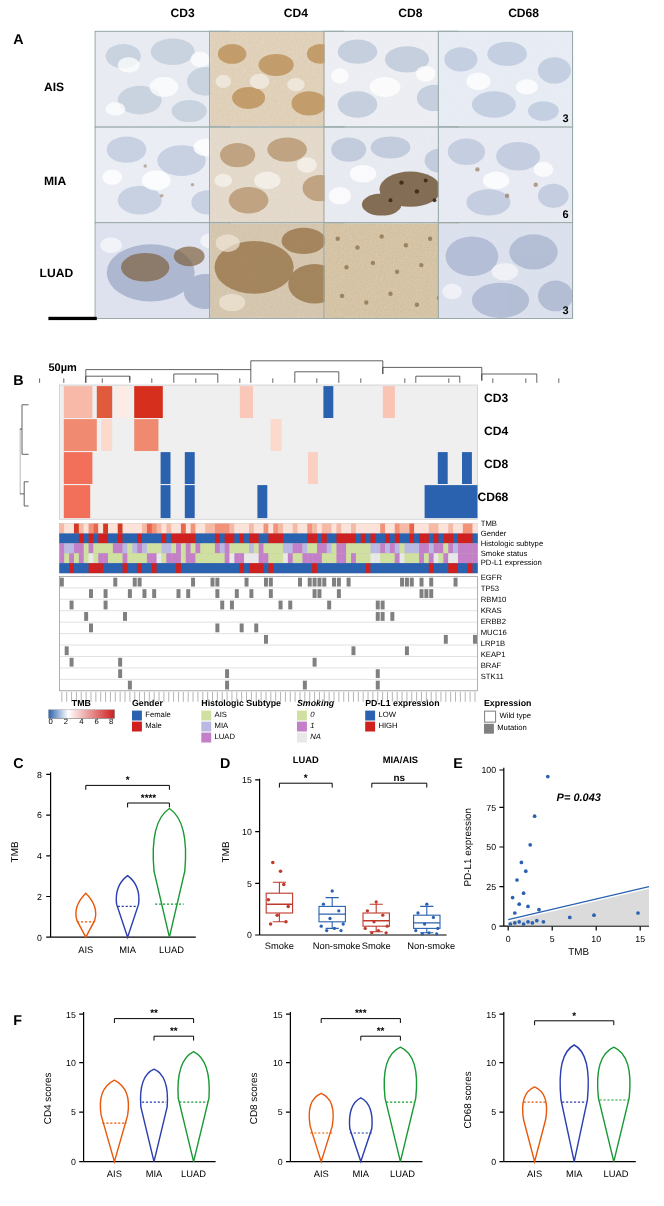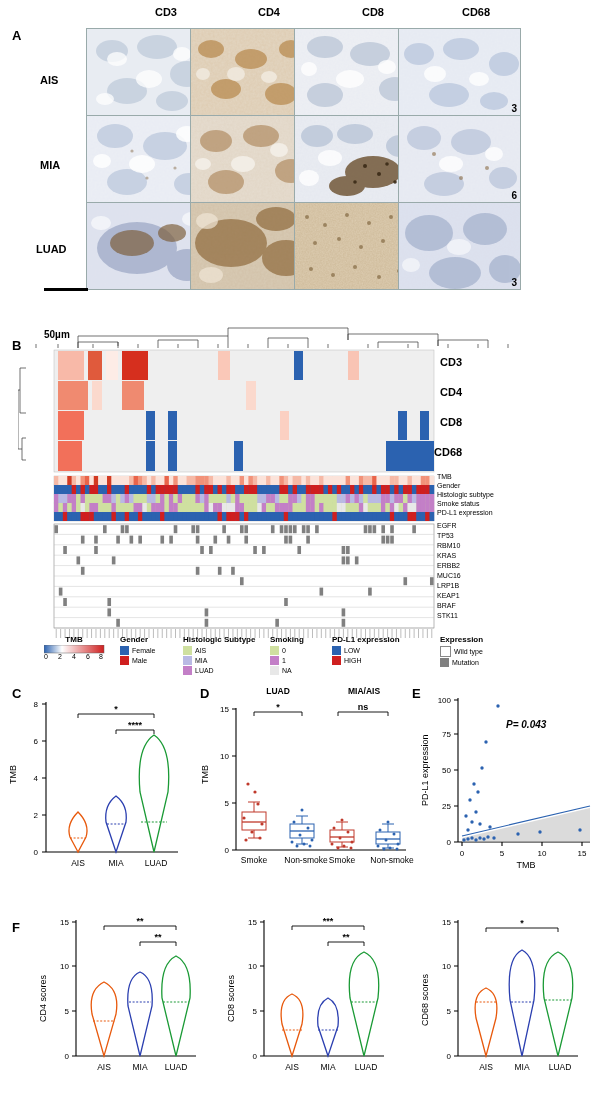--- a/index.html
+++ b/index.html
@@ -1108,21 +1108,21 @@
     <div style="display:flex;align-items:center;gap:3px;margin-top:1px;">
       <span style="width:9px;height:9px;background:#b9b9e4;display:inline-block;"></span>
       <span class="legend-text">MIA</span>
     </div>
     <div style="display:flex;align-items:center;gap:3px;margin-top:1px;">
       <span style="width:9px;height:9px;background:#c37fc7;display:inline-block;"></span>
       <span class="legend-text">LUAD</span>
     </div>
   </div>
 
-  <div class="abs" style="left:270px;top:325px;">
+  <div class="abs" style="left:270px;top:325px;font-style:italic;">
     <div class="legend-title">Smoking</div>
     <div style="display:flex;align-items:center;gap:3px;margin-top:2px;">
       <span style="width:9px;height:9px;background:#cfe0a0;display:inline-block;"></span>
       <span class="legend-text">0</span>
     </div>
     <div style="display:flex;align-items:center;gap:3px;margin-top:1px;">
       <span style="width:9px;height:9px;background:#c37fc7;display:inline-block;"></span>
       <span class="legend-text">1</span>
     </div>
     <div style="display:flex;align-items:center;gap:3px;margin-top:1px;">

